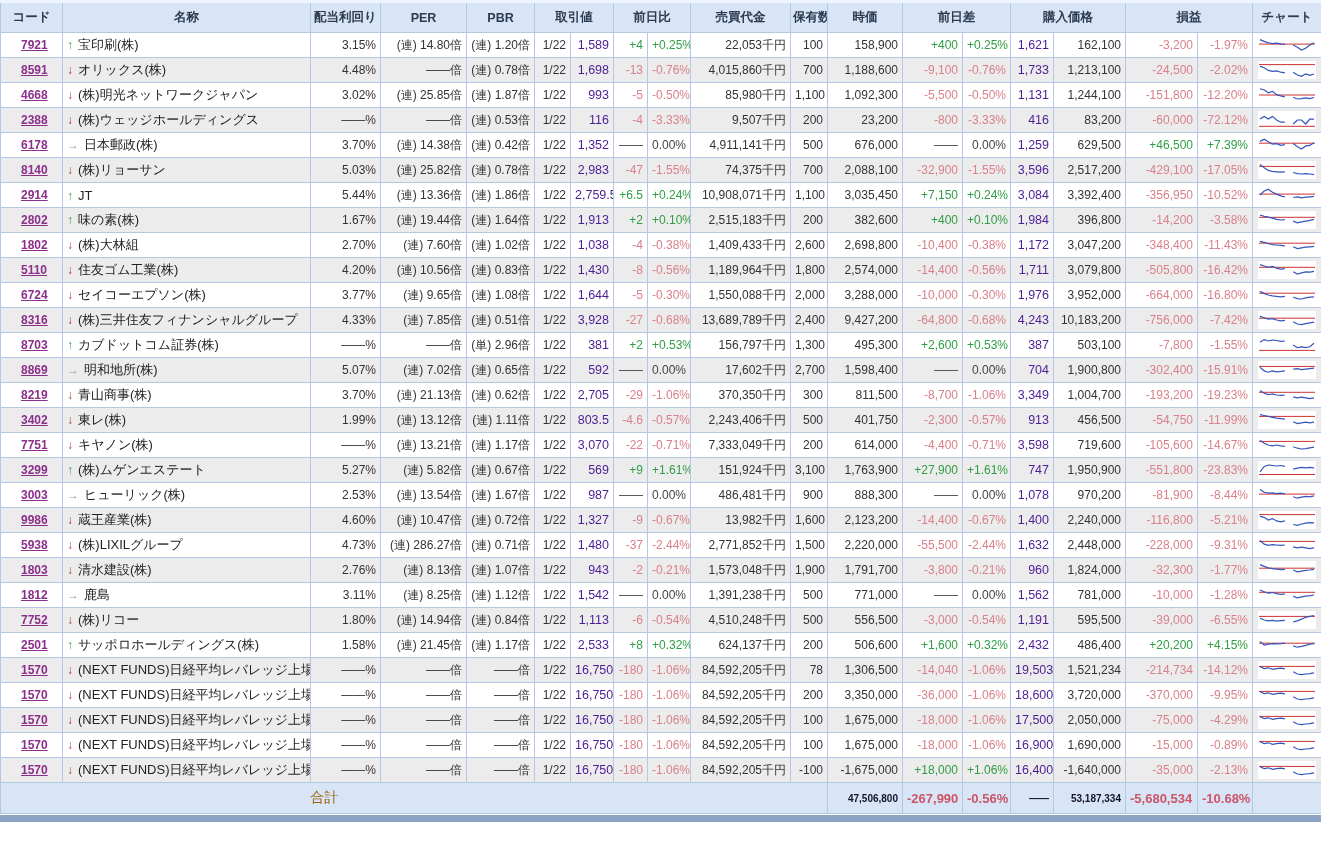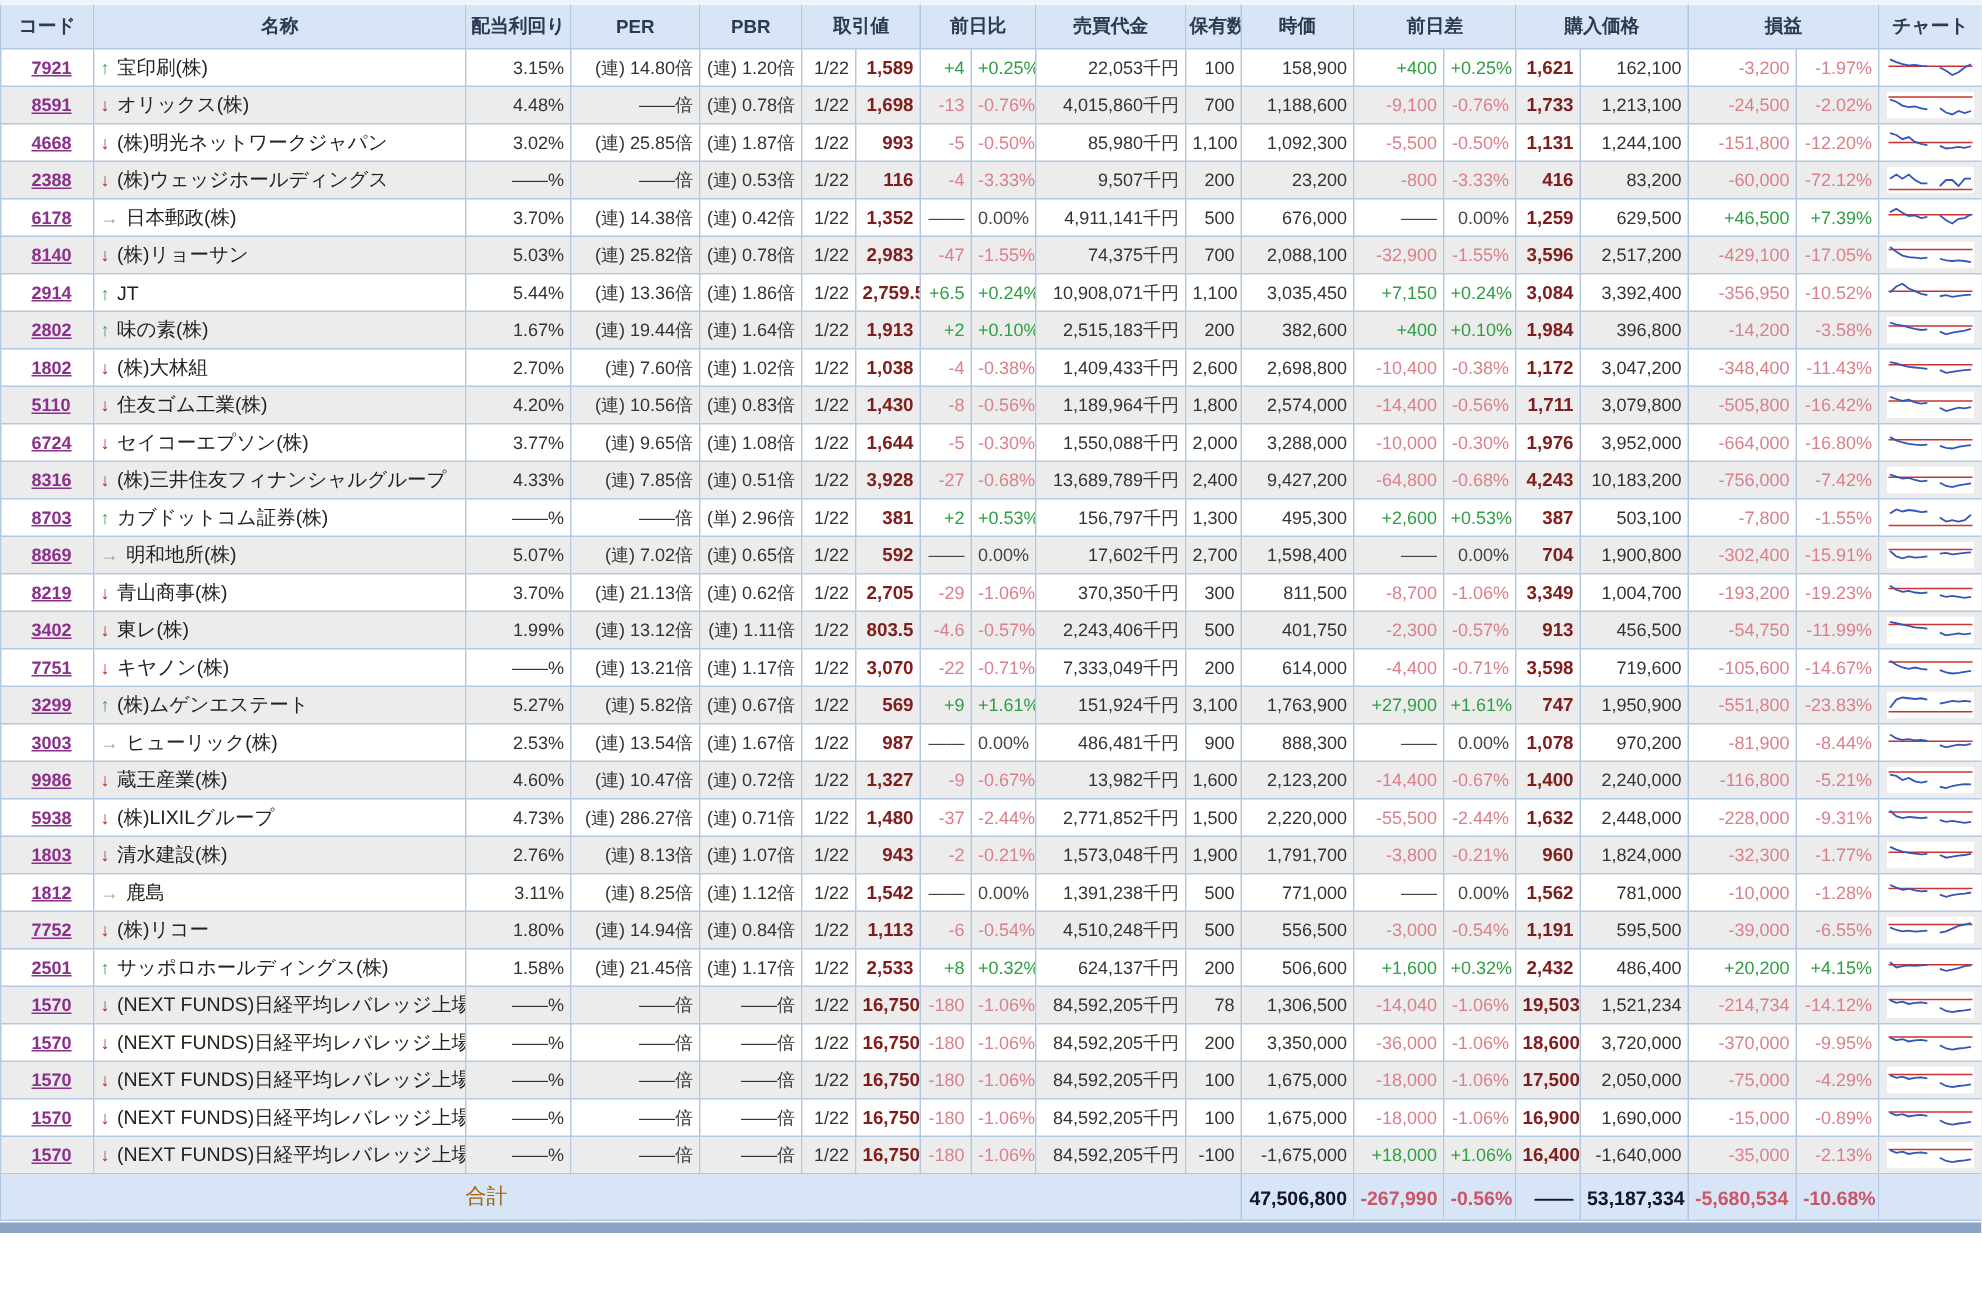--- a/index.html
+++ b/index.html
@@ -11,30 +11,30 @@
   tbody td{height:25px;font-size:12px;color:#333;}
   tbody tr.alt td{background:#ececec;}
   td.code{text-align:center;padding:0 20px;margin-left:24px;}
   td.code a{color:#8b2f8b;font-weight:bold;font-size:12px;text-decoration:underline;cursor:pointer;}
   td.name{text-align:left;font-size:13px;color:#222;}
   .arr{font-weight:bold;margin-right:5px;font-size:12px;display:inline-block;}
   .arr.up{color:#2f9e44;}
   .arr.down{color:#b03a2e;}
   .arr.flat{color:#9aa0a6;}
   td.num{text-align:right;}
-  td.price{font-weight:bold;color:#7f1d1d;font-size:12.5px;}
+  td.price{font-weight:normal;color:#4c1d95;font-size:12.5px;}
   td.pos{color:#2f9e44;}
   td.neg{color:#d9808b;}
   td.neu{color:#444;}
   td.chart{padding:0;text-align:center;vertical-align:middle;}
   td.chart svg{display:block;margin:2px auto;}
   tfoot td{background:#d7e5f6;height:31px;}
   tfoot .total-span1{border-right:none;text-align:center;color:#a16207;font-size:14px;}
   tfoot .total-span2{border-left:none;}
-  tfoot .tval{font-weight:bold;color:#14142b;font-size:13px;text-align:right;}
+  tfoot .tval{font-weight:bold;color:#14142b;font-size:10px;text-align:right;}
   tfoot .tneg{font-weight:bold;color:#cc5566;font-size:13px;text-align:left;}
   .bottom-bar{width:1321px;height:7px;background:#8ba3c5;margin-top:1px;}
 </style>
 </head>
 <body>
 
 <div class="wrap">
   <table>
     <colgroup>
       <col style="width:62px">

